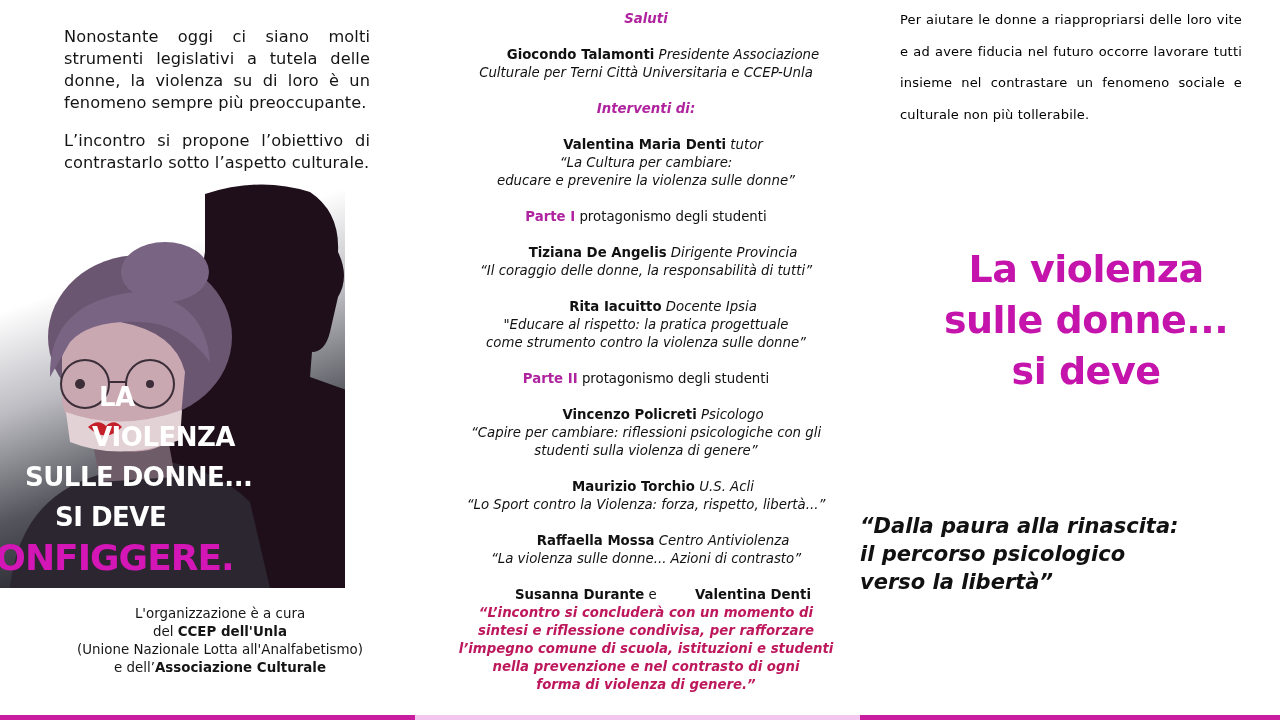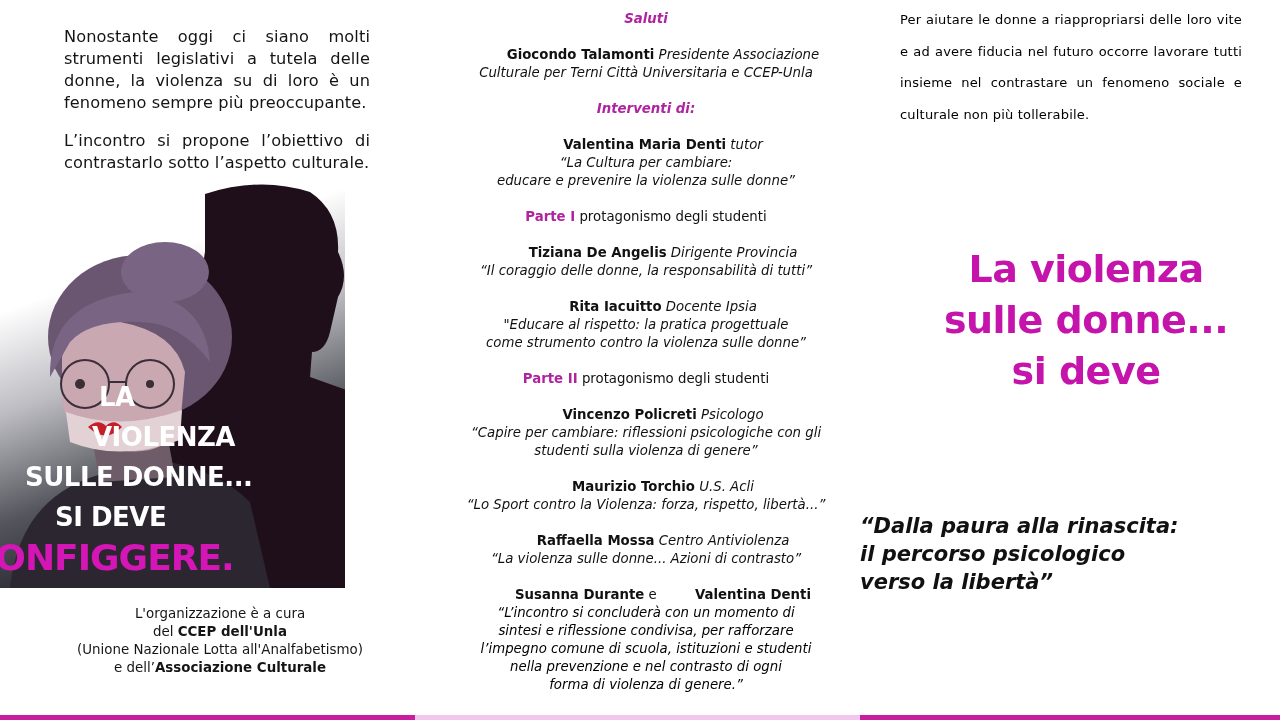--- a/index.html
+++ b/index.html
@@ -44,21 +44,21 @@
   .org-text b { font-weight: bold; }
 
   
   .program { position: absolute; left: 0; top: 10px; width: 428px; text-align: center; font-size: 13.3px; line-height: 18px; color: #111; }
   .program .sec { color: #b0239f; font-weight: bold; font-style: italic; font-size: 13.3px; }
   .program .name { font-weight: bold; margin-left: 34px; }
   .program .role { font-style: italic; }
   .program .quote { font-style: italic; }
   .program .part { color: #b0239f; font-weight: bold; }
   .program .block { margin-top: 18px; }
-  .program .final-quote { color: #000000; font-weight: normal; font-style: italic; line-height: 18px; }
+  .program .final-quote { color: #be185d; font-weight: bold; font-style: italic; line-height: 18px; }
 
   
   .right-text {
     position: absolute; left: 40px; top: 4px; width: 342px;
     font-size: 13px; line-height: 31.5px; text-align: justify; color: #000000; letter-spacing: 0.2px;
   }
   .headline {
     position: absolute; left: 16px; top: 244px; width: 420px; text-align: center;
     color: #c414ac; font-weight: bold; font-size: 38px; line-height: 51px; letter-spacing: -0.5px;
   }

